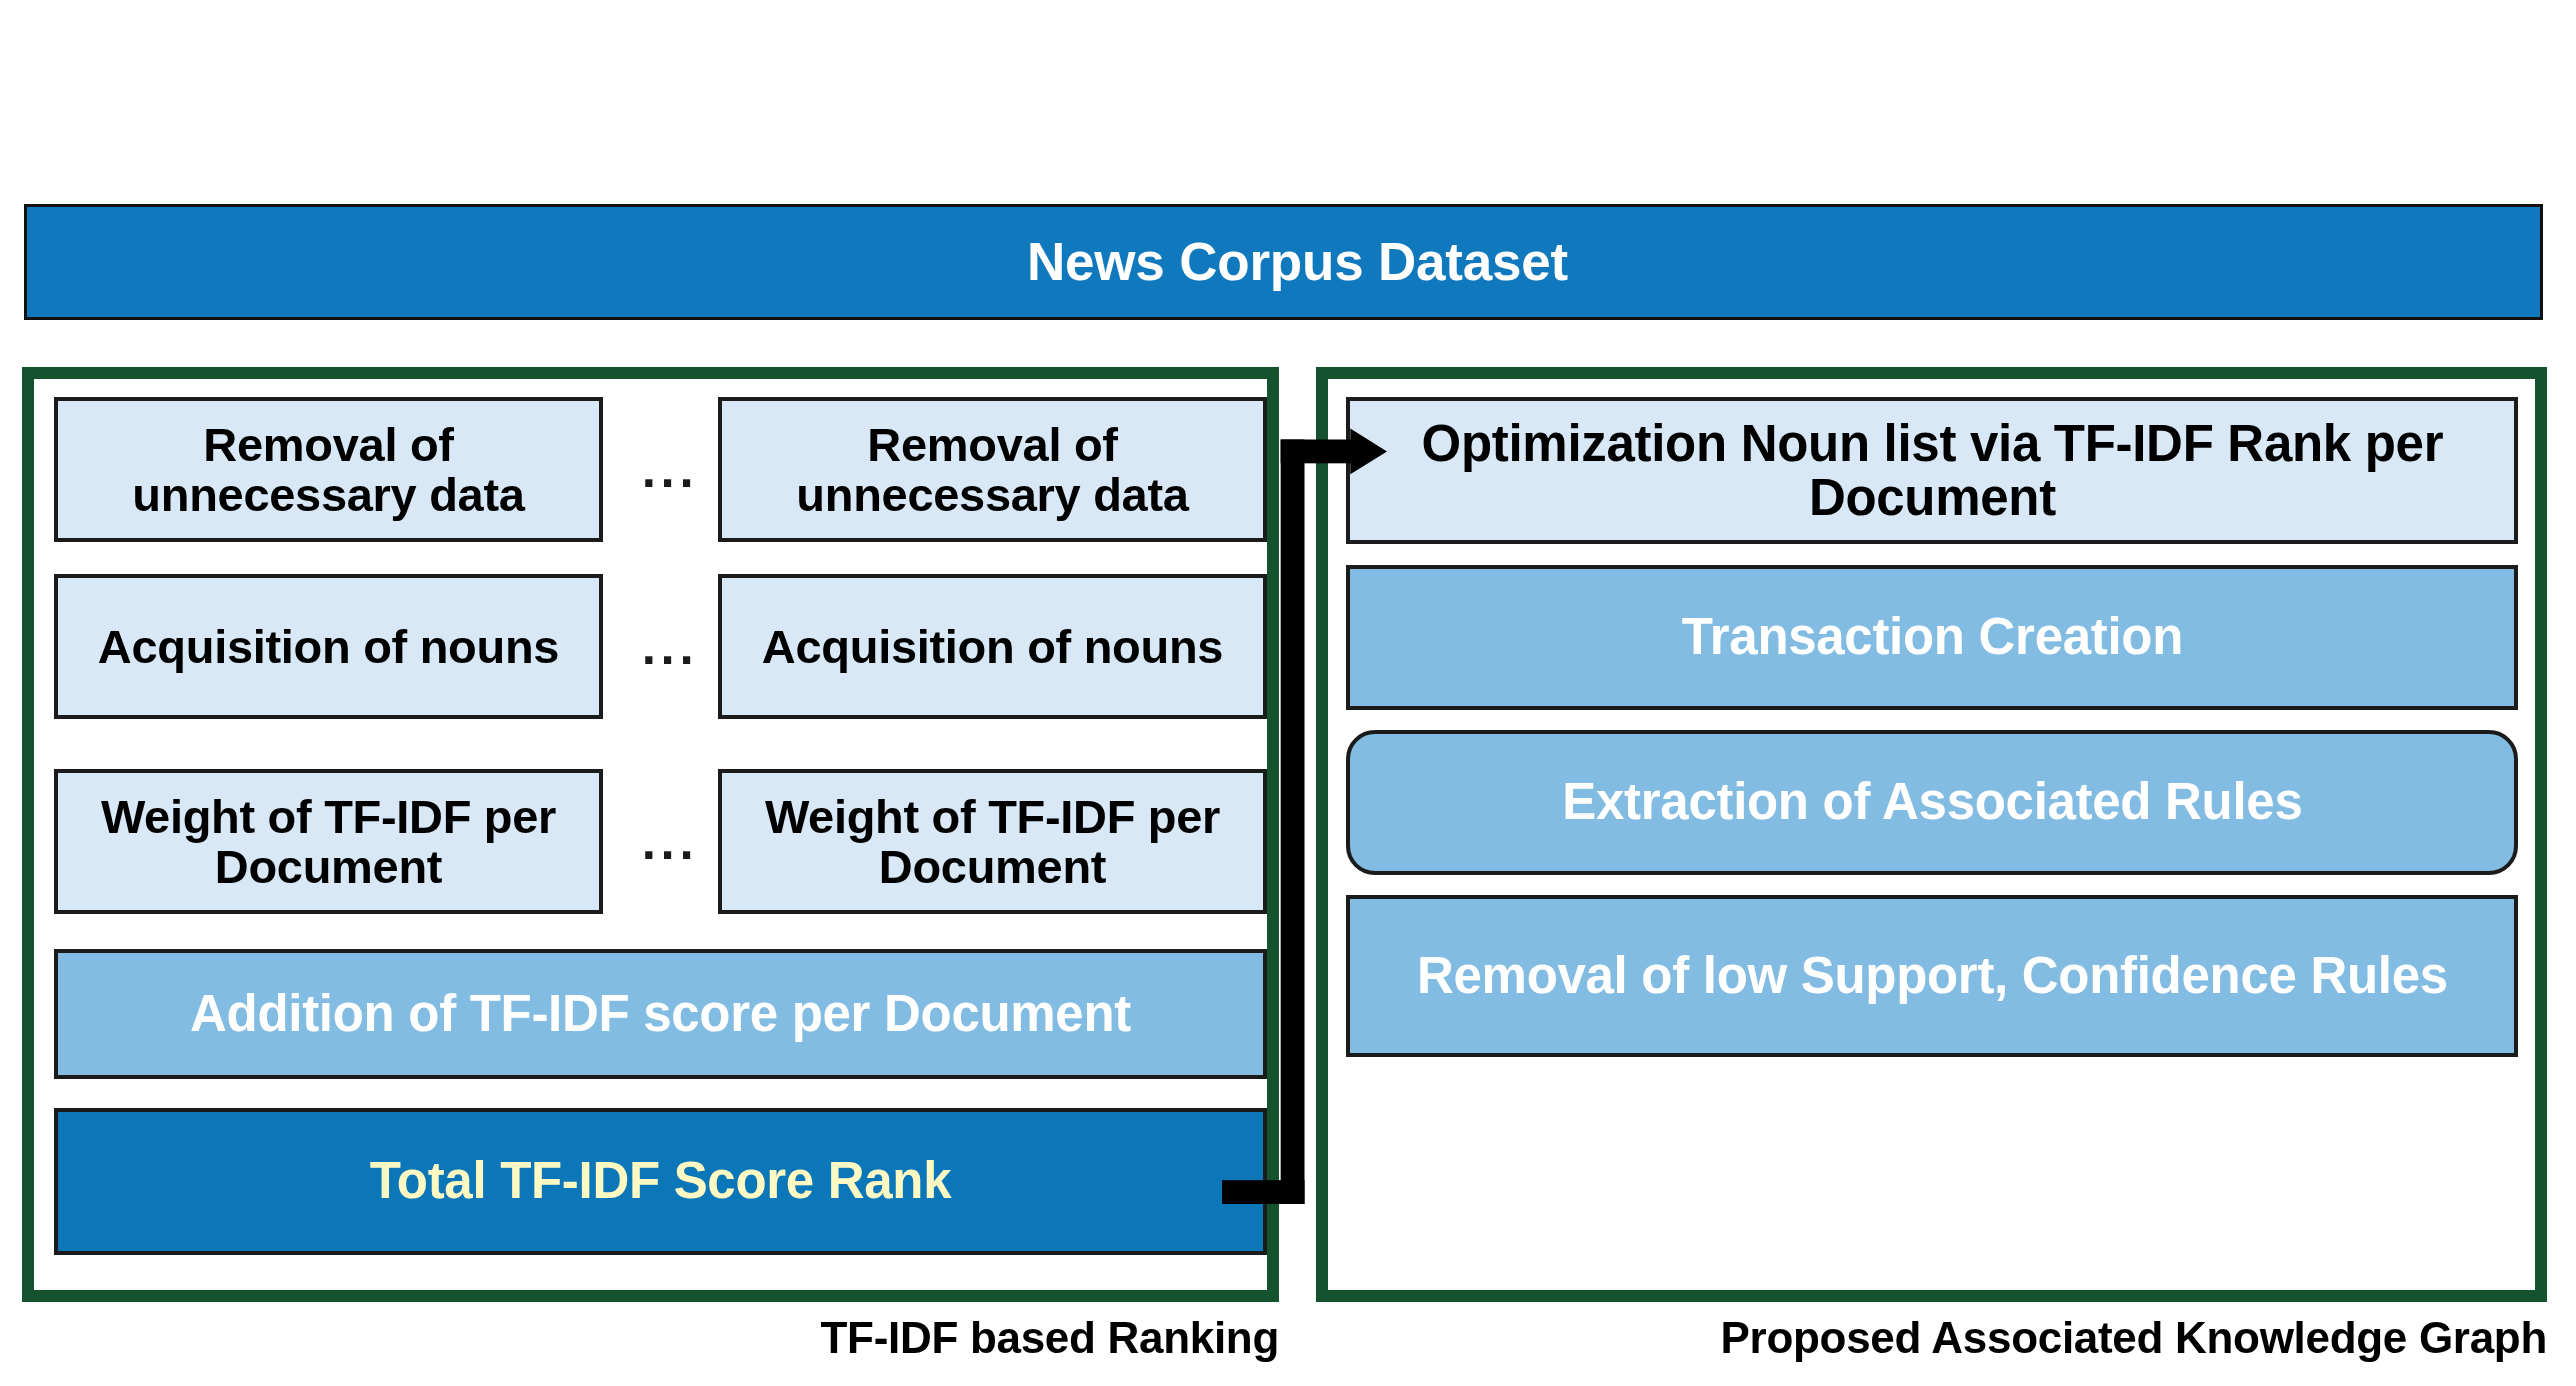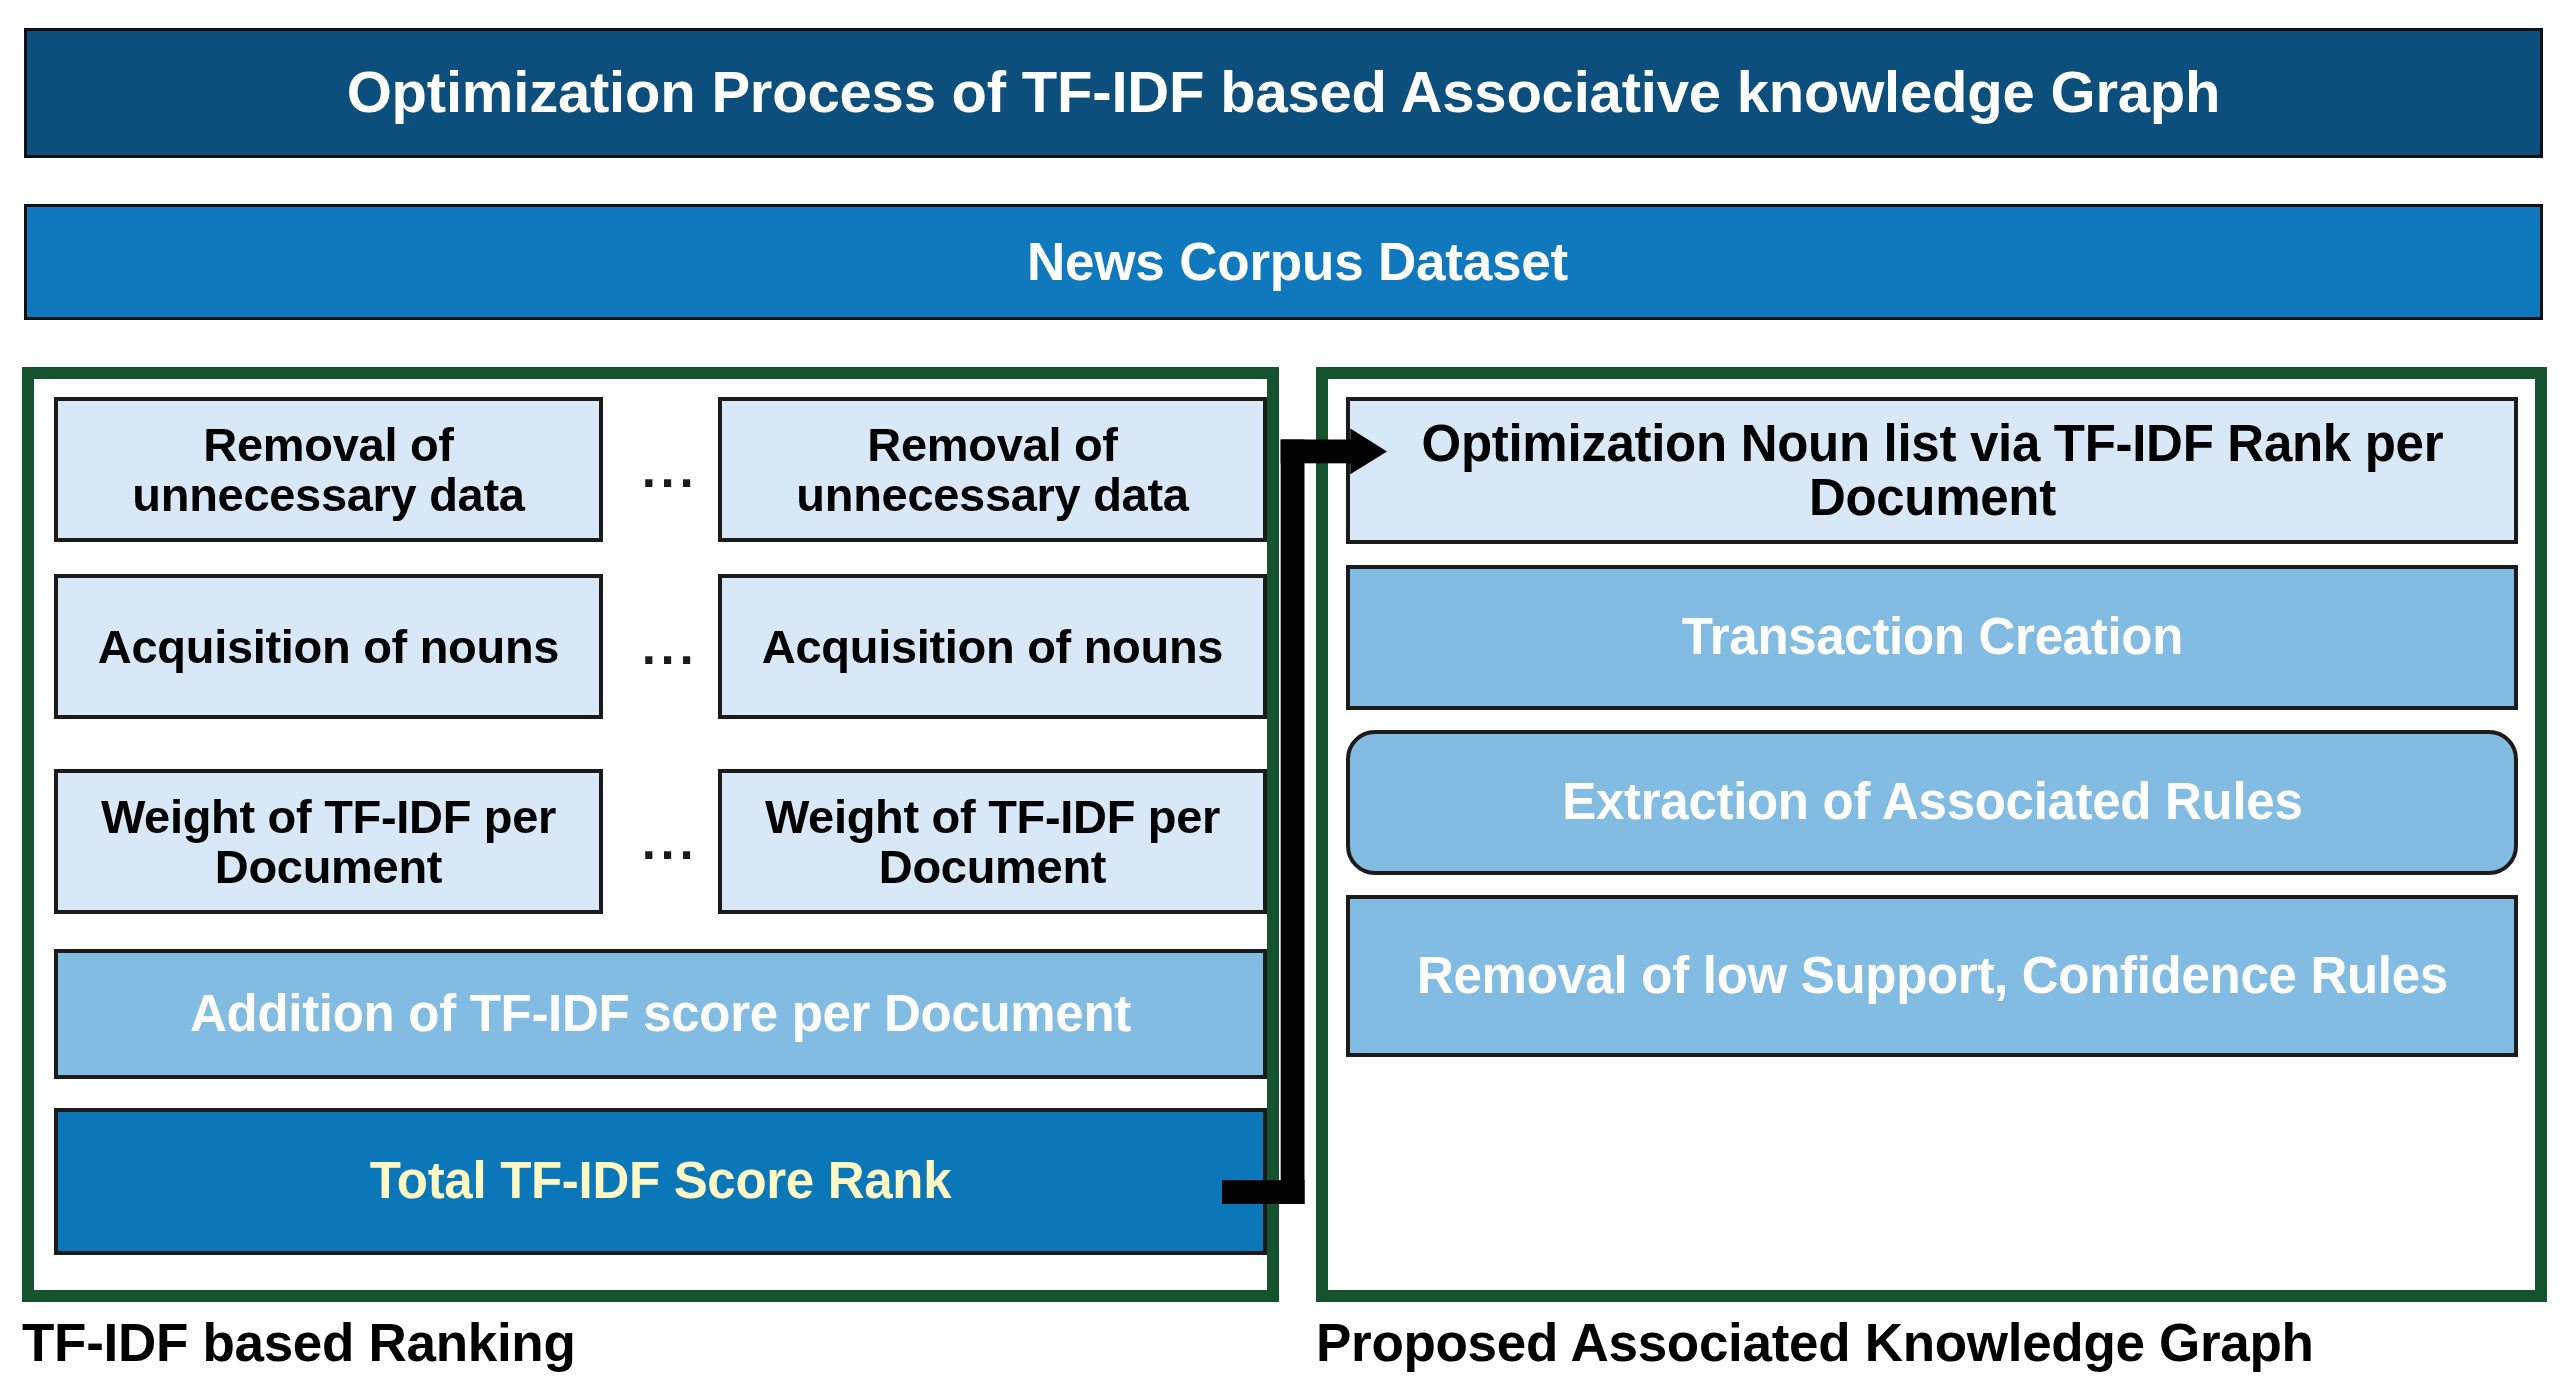--- a/index.html
+++ b/index.html
@@ -140,36 +140,35 @@
     left: 1222px;
     top: 404px;
     width: 165px;
     height: 808px;
     pointer-events: none;
   }
 
   
   .caption {
     position: absolute;
-    text-align: left;
-    font-weight: bold;
-    font-size: 53px;
+    text-align: right;
+    font-weight: bold;
+    font-size: 44px;
     color: #000000;
     letter-spacing: -0.3px;
     line-height: 1;
   }
   #caption-left  { left: 22px;   top: 1316px; width: 1257px; }
   #caption-right { left: 1316px; top: 1316px; width: 1231px; }
 </style>
 </head>
 <body>
 
 <div id="canvas">
 
-  <div class="banner" id="title-banner">Optimization Process of TF-IDF based Associative knowledge Graph</div>
 
   <div class="banner" id="dataset-banner">News Corpus Dataset</div>
 
   <div class="panel" id="panel-left">
 
     <div class="pbox tone-pale col-box col-a row-1">Removal of unnecessary data</div>
     <div class="ellipsis row-1">...</div>
     <div class="pbox tone-pale col-box col-b row-1">Removal of unnecessary data</div>
 
     <div class="pbox tone-pale col-box col-a row-2">Acquisition of nouns</div>

